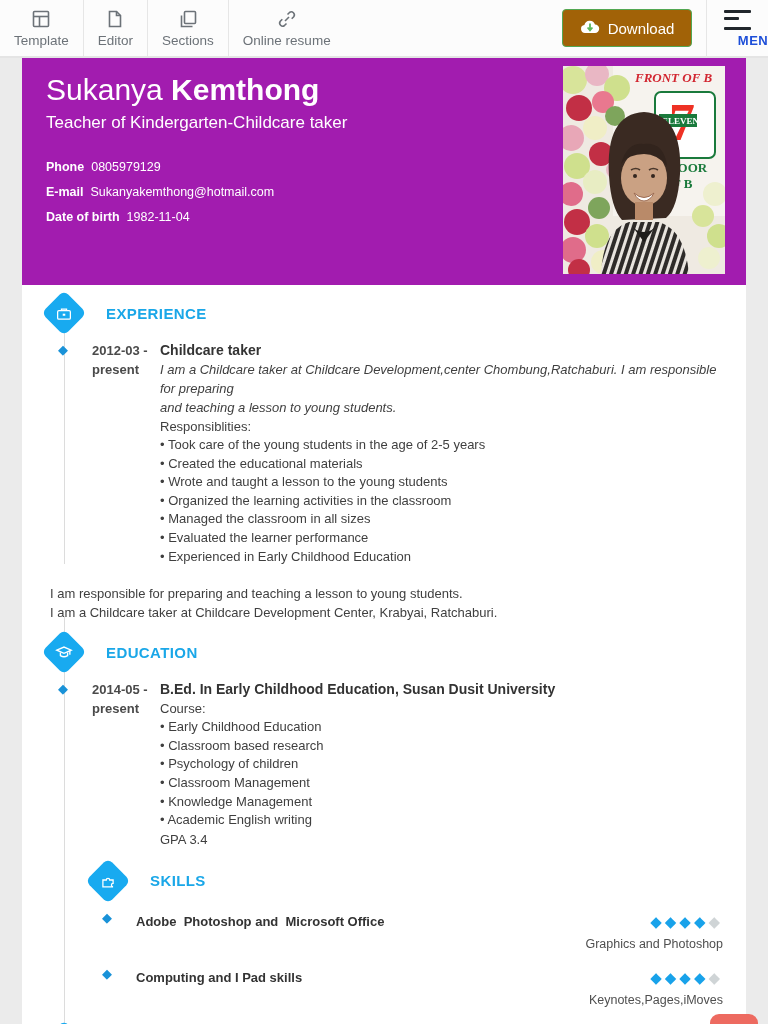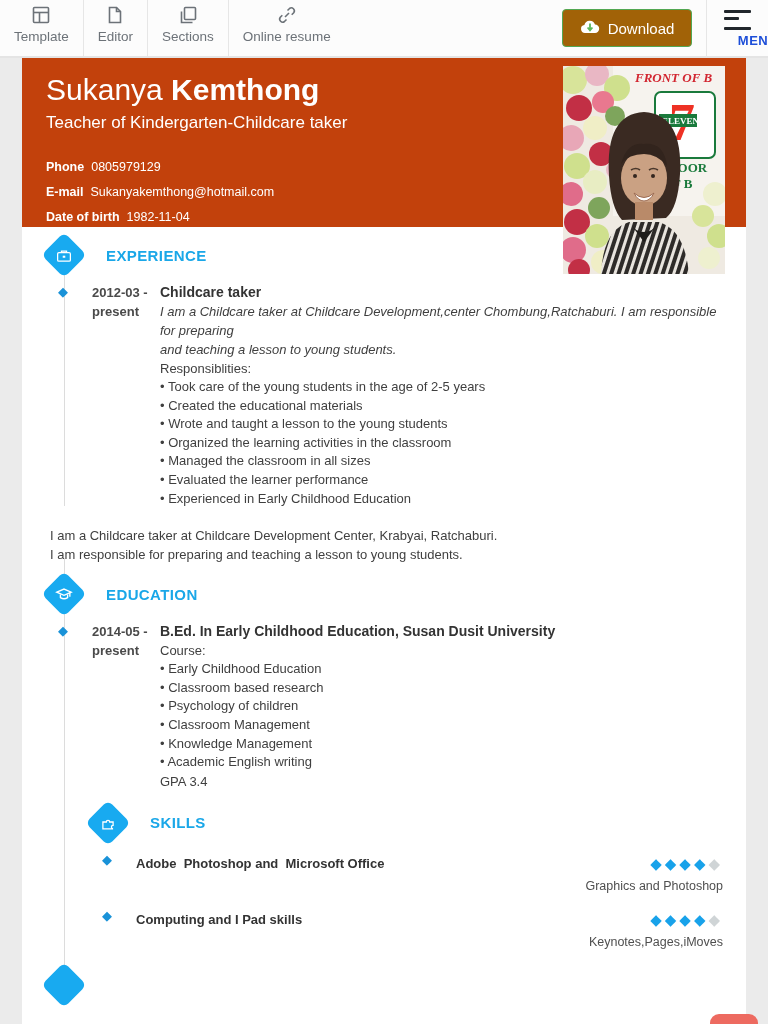--- a/index.html
+++ b/index.html
@@ -1,41 +1,41 @@
 <!DOCTYPE html>
 <html><head>
 <meta charset="utf-8">
 <style>
   * { margin:0; padding:0; box-sizing:border-box; }
   html,body { width:768px; height:1024px; overflow:hidden; background:#ebebeb;
               font-family:"Liberation Sans", sans-serif; }
 
   
   .toolbar { position:relative; height:58px; background:#fcfcfc; border-bottom:2px solid #e4e4e4; display:flex; }
-  .tb-item { display:flex; flex-direction:column; align-items:center; justify-content:flex-end;
-             gap:3px; padding:12px 14px; min-width:64px; height:100%; border-right:1px solid #e6e6e6;
+  .tb-item { display:flex; flex-direction:column; align-items:center; justify-content:center;
+             gap:3px; padding:0 14px; min-width:64px; height:100%; border-right:1px solid #e6e6e6;
              color:#6c7278; font-size:13.5px; cursor:pointer; }
   .tb-item svg { display:block; }
   .tb-item.active { color:#2a9fe0; }
   .tb-download { position:absolute; right:76px; top:9px; height:38px; width:130px;
              background:#a16207; border:1px solid #52a752; border-radius:4px; color:#fff;
              font-size:15px; display:flex; align-items:center; justify-content:center; gap:8px; cursor:pointer; }
   .tb-menu { position:absolute; right:0; top:0; width:62px; height:58px; border-left:1px solid #e6e6e6;
              display:flex; flex-direction:column; align-items:center; justify-content:center; cursor:pointer; }
   .mbar { height:3px; background:#20262b; border-radius:1px; }
   .mbar.b1 { width:27px; margin-bottom:4px; }
   .mbar.b2 { width:15px; margin-right:12px; margin-bottom:7px; }
   .mbar.b3 { width:27px; margin-bottom:3px; }
   .tb-menu .mlabel { font-size:13px; font-weight:bold; color:#1d4ed8; letter-spacing:.5px;margin-left:41px; }
 
   
   .sheet { margin:0 22px; background:#ffffff; height:966px; position:relative; overflow:hidden; }
 
   
-  .banner { position:relative; height:169px; background:#c2410c; color:#fff; padding:12px 0 0 24px; }
+  .banner { position:relative; height:227px; background:#a21caf; color:#fff; padding:12px 0 0 24px; }
   .r-name { font-size:30px; line-height:40px; font-weight:400; }
   .r-name b { font-weight:700; }
   .r-title { font-size:17px; line-height:24px; margin-top:1px; }
   .contact { margin-top:13px; font-size:12.5px; }
   .crow { display:flex; }
   .clabel { font-weight:bold; margin-right:7px; line-height:24px; }
   .cval  { line-height:24px; }
   .cgroup { margin-top:20px; }
   .cgroup .clabel, .cgroup .cval { line-height:25px; }
   .photo { position:absolute; top:8px; right:21px; width:162px; height:208px;font-family:Liberation Serif, serif; }
@@ -264,22 +264,22 @@
           <li>Organized the learning activities in the classroom</li>
           <li>Managed the classroom in all sizes</li>
           <li>Evaluated the learner performance</li>
           <li>Experienced in Early Childhood Education</li>
         </ul>
       </div>
     </div>
   </div>
 
   <div class="note">
+    <div>I am responsible for preparing and teaching a lesson to young students.</div>
     <div>I am a Childcare taker at Childcare Development Center, Krabyai, Ratchaburi.</div>
-    <div>I am responsible for preparing and teaching a lesson to young students.</div>
   </div>
 
   <div class="rsection stub">
     <div class="sec-head">
       <span class="diamond">
         <svg width="18" height="18" viewBox="0 0 20 20" fill="none" stroke="#ffffff" stroke-width="1.5">
           <path d="M2 8 L10 4.5 L18 8 L10 11.5 z"></path>
             <path d="M6 10.5 v3.5 q4 2.5 8 0 v-3.5"></path>
             <path d="M16.5 9 v4"></path>
         </svg>

